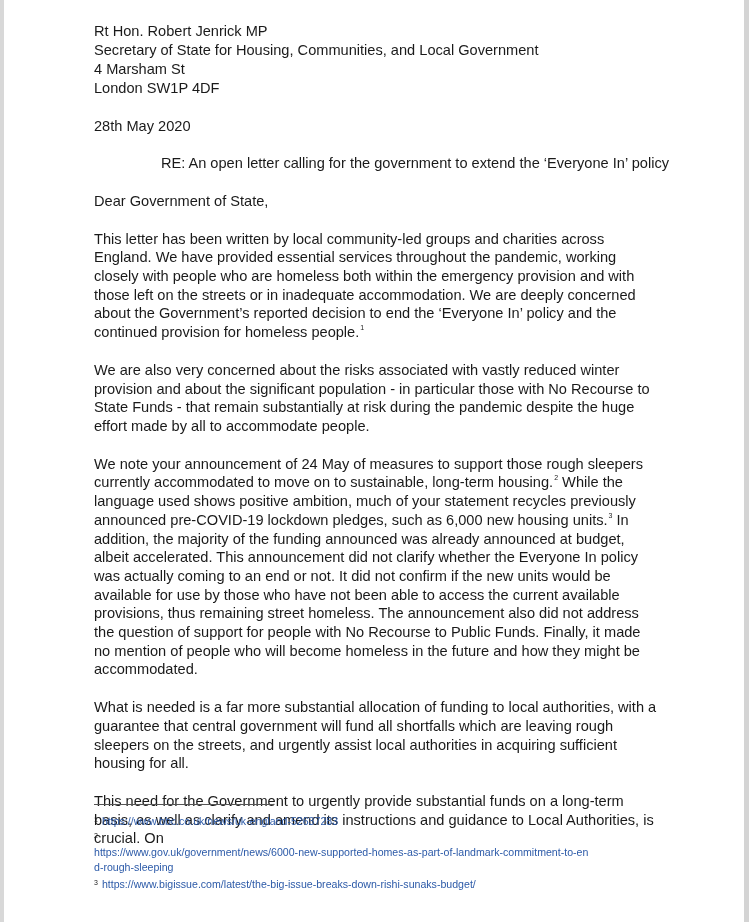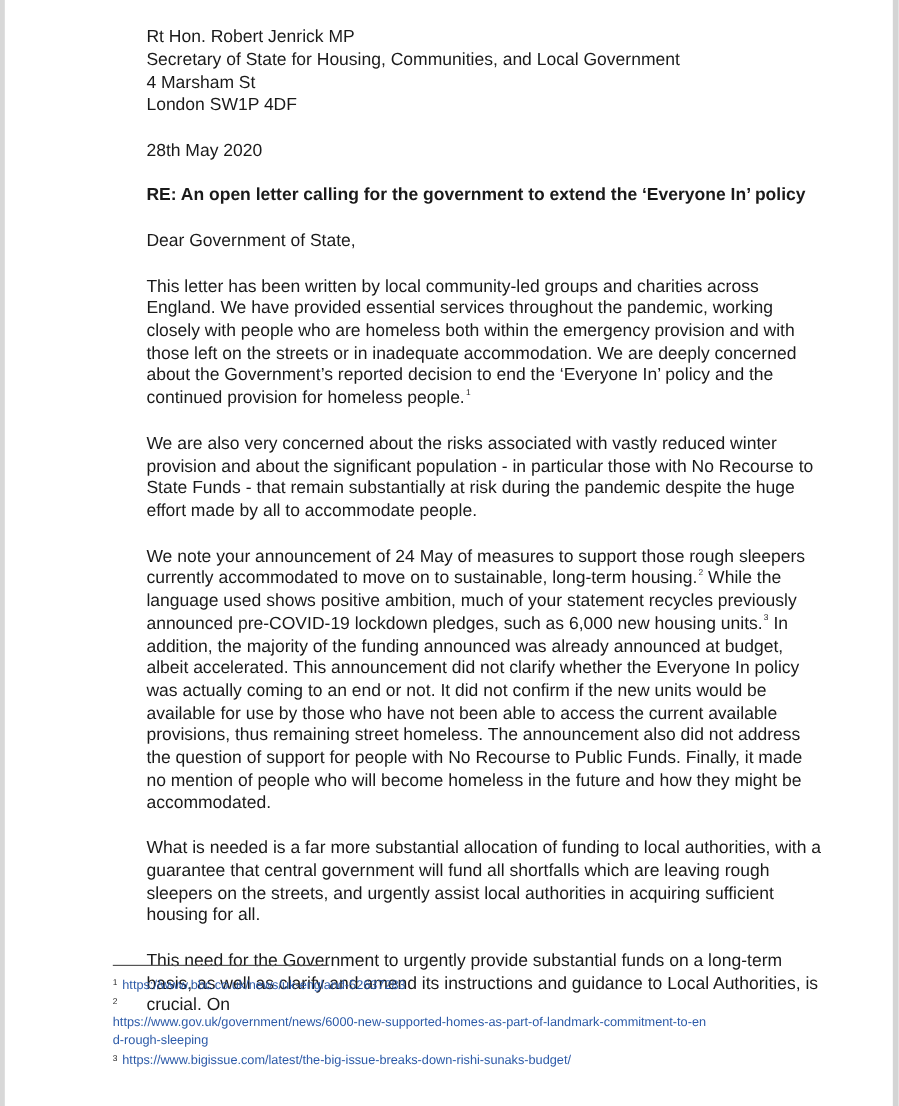--- a/index.html
+++ b/index.html
@@ -24,35 +24,35 @@
     }
     .page {
       position: absolute;
       left: 94px;
       top: 22px;
       width: 575px;
       font-family: "Liberation Sans", sans-serif;
       font-size: 14.6px;
       color: #1a1a1a;
       line-height: 18.7px;
-      margin-left: 28px;
     }
     .addr-line {
       display: block;
       height: 18.9px;
       white-space: nowrap;
     }
     .date {
       margin-top: 19px;
       white-space: nowrap;
     }
     .subject {
       margin-top: 19px;
-      font-weight: bold;
+      font-weight: normal;
       white-space: nowrap;
+      text-align: right;
     }
     .salutation {
       margin-top: 19px;
       white-space: nowrap;
     }
     .para {
       margin: 19px 0 0 0;
       width: 565px;
       text-align: left;
     }

